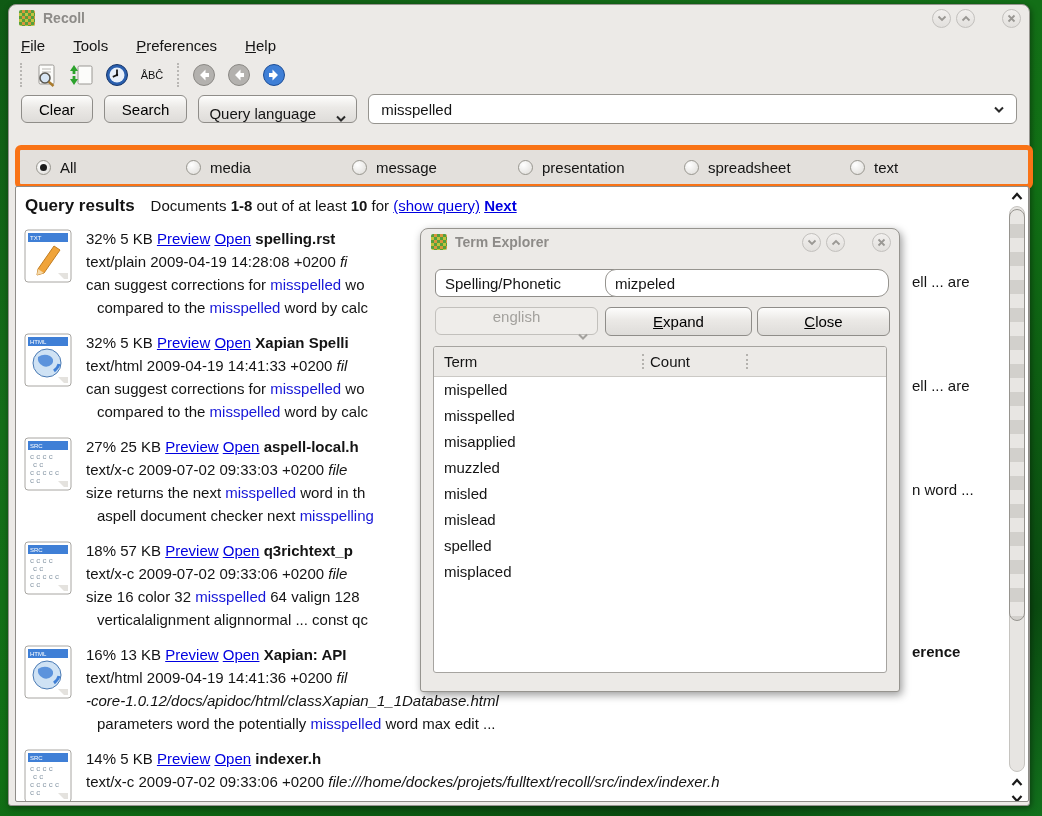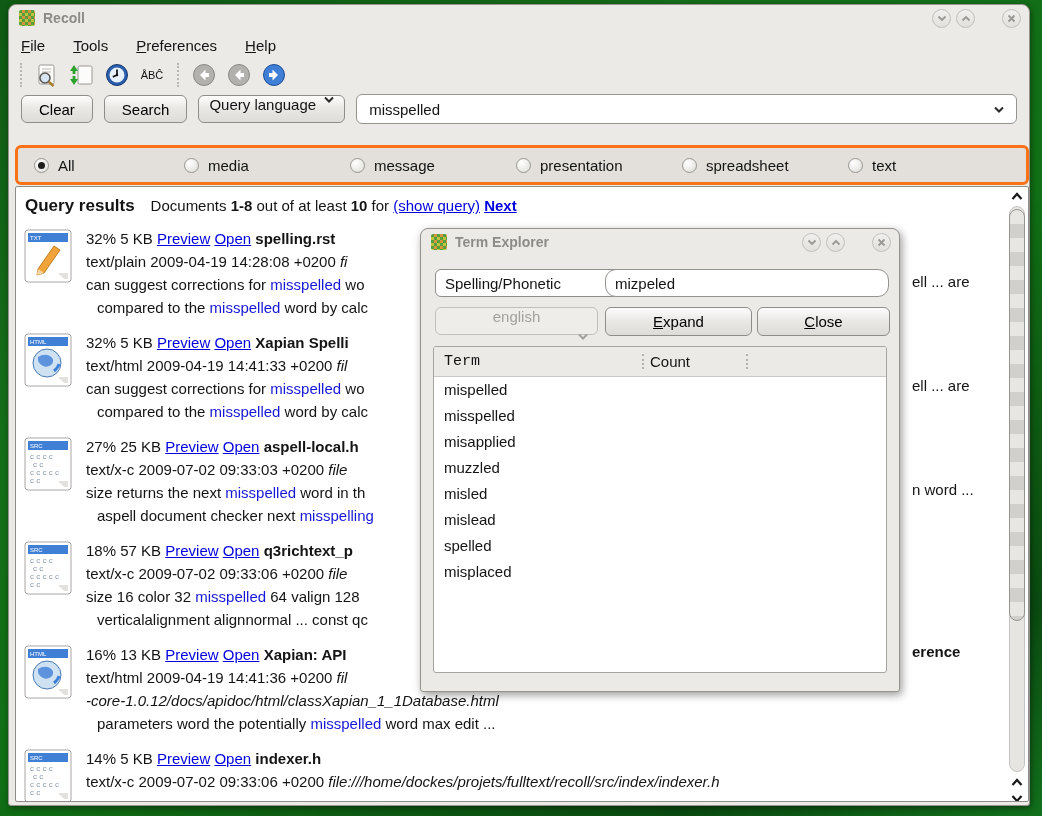--- a/index.html
+++ b/index.html
@@ -24,28 +24,28 @@
   
   .toolbar{display:flex;align-items:center;height:34px;padding-left:8px;gap:9px;}
   .tsep{height:24px;border-left:2px dotted #b9b7b4;margin:0 3px;}
   .tbtn{width:26px;height:26px;display:flex;align-items:center;justify-content:center;}
   .abc{font-size:11px;letter-spacing:0;color:#111;}
   
   .searchrow{display:flex;align-items:center;gap:11px;padding:2px 12px 6px 12px;}
   .btn{height:28px;padding:0 17px;border:1px solid #8f8d89;border-radius:6px;font-size:15px;
     background:linear-gradient(#fdfdfc,#ebe9e6 45%,#dedcd9);display:flex;align-items:center;}
   .combo{height:28px;border:1px solid #8f8d89;border-radius:6px;font-size:15px;
-    background:linear-gradient(#fdfdfc,#ebe9e6 45%,#dedcd9);display:flex;align-items:flex-start;
-    padding:0 10px;gap:8px;box-sizing:border-box;}
+    background:linear-gradient(#fdfdfc,#ebe9e6 45%,#dedcd9);display:flex;align-items:flex-end;
+    padding:0 10px;gap:20px;box-sizing:border-box;}
   .search-combo{flex:1;background:#fff;border:1px solid #96948f;border-radius:6px;height:30px;
     display:flex;align-items:center;padding:0 12px;box-sizing:border-box;}
   .search-combo .chev{margin-left:auto;}
   
   .filterbar{position:absolute;left:6px;top:140px;width:1008px;height:34px;background:#e3e0dc;
-    border:3px solid #f97316;border-radius:6px;display:flex;align-items:center;}
+    border:5px solid #f97316;border-radius:6px;display:flex;align-items:center;}
   .filt{display:flex;align-items:center;gap:9px;width:166px;}
   .filt:first-child{padding-left:16px;width:150px;}
   .radio{width:15px;height:15px;border-radius:50%;border:1px solid #98968f;box-sizing:border-box;
     background:radial-gradient(circle at 35% 30%,#ffffff,#dddbd7);position:relative;flex:0 0 auto;}
   .radio.sel::after{content:"";position:absolute;inset:3px;border-radius:50%;background:#1c1c1c;}
   
   .results{position:absolute;left:6px;top:181px;width:1012px;height:614px;background:#fff;
     border:1px solid #8f8d89;border-radius:2px;overflow:hidden;}
   .results-header{padding:9px 0 0 9px;white-space:nowrap;}
   .qr-title{font-weight:bold;font-size:17px;}
@@ -84,21 +84,21 @@
     border:1px solid #96948f;border-radius:11px;display:flex;align-items:center;padding:0 9px;
     box-sizing:border-box;font-size:15px;}
   .dbtn{position:absolute;height:29px;top:78px;border:1px solid #8f8d89;border-radius:6px;font-size:15px;
     background:linear-gradient(#fdfdfc,#ebe9e6 45%,#dedcd9);display:flex;align-items:center;justify-content:center;}
   .expand-btn{left:184px;width:147px;}
   .close-btn{left:336px;width:133px;}
   .term-table{position:absolute;left:12px;top:117px;width:454px;height:327px;background:#fff;
     border:1px solid #a6a4a0;border-radius:3px;overflow:hidden;box-sizing:border-box;}
   .tt-header{height:29px;background:#eceae7;border-bottom:1px solid #cbc9c5;display:flex;
     align-items:center;font-size:15px;position:relative;}
-  .tt-col-term{padding-left:10px;font-family:Liberation Mono, monospace;}
+  .tt-col-term{padding-left:10px;}
   .tt-col-count{position:absolute;left:216px;}
   .tt-sep{position:absolute;top:7px;height:15px;border-left:2px dotted #b4b2ae;}
   .tt-row{height:26px;line-height:26px;padding-left:10px;font-size:15px;}
   .chev svg{display:block;}
 </style>
 </head>
 <body>
 
 <div class="desktop">
 

